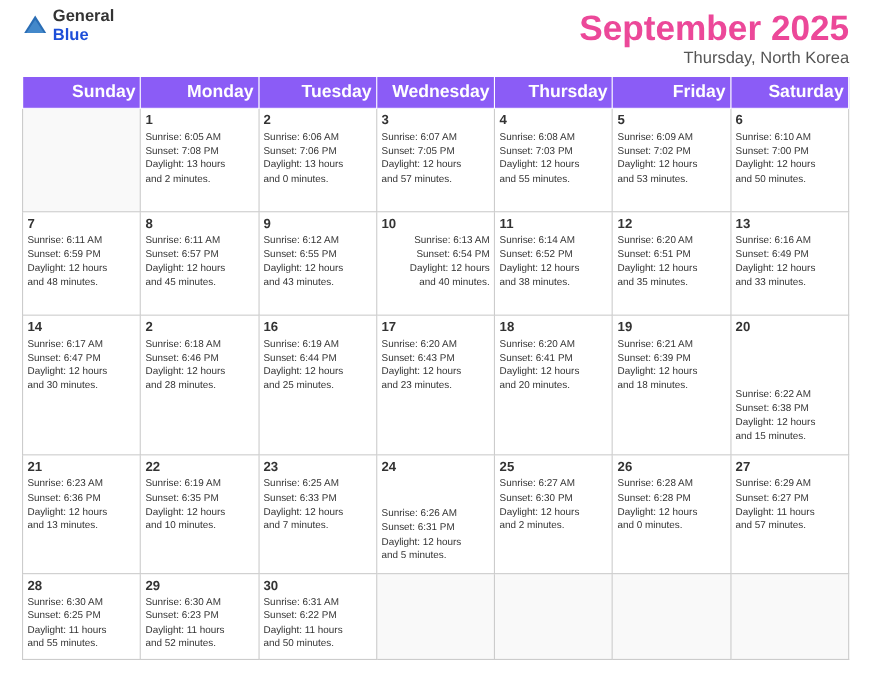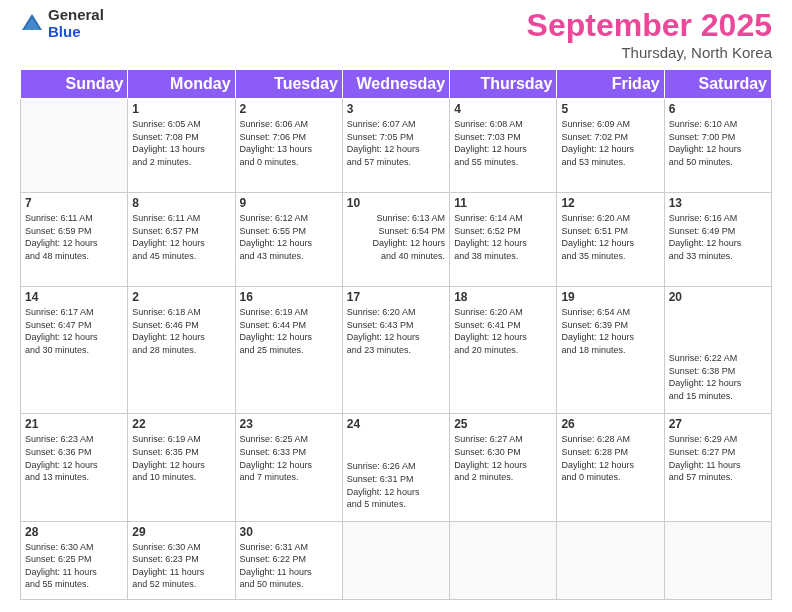--- a/index.html
+++ b/index.html
@@ -263,21 +263,21 @@
           </td>
           <td>
             <span class="day-number">18</span>
             <div class="day-info" style="white-space: pre-line;">Sunrise: 6:20 AM
 Sunset: 6:41 PM
 Daylight: 12 hours
 and 20 minutes.</div>
           </td>
           <td>
             <span class="day-number">19</span>
-            <div class="day-info" style="white-space: pre-line;">Sunrise: 6:54 AM
+            <div class="day-info" style="white-space: pre-line;">Sunrise: 6:21 AM
 Sunset: 6:39 PM
 Daylight: 12 hours
 and 18 minutes.</div>
           </td>
           <td>
             <span class="day-number">20</span>
             <div class="day-info" style="white-space: pre-line; margin-top: 48px;">Sunrise: 6:22 AM
 Sunset: 6:38 PM
 Daylight: 12 hours
 and 15 minutes.</div>

